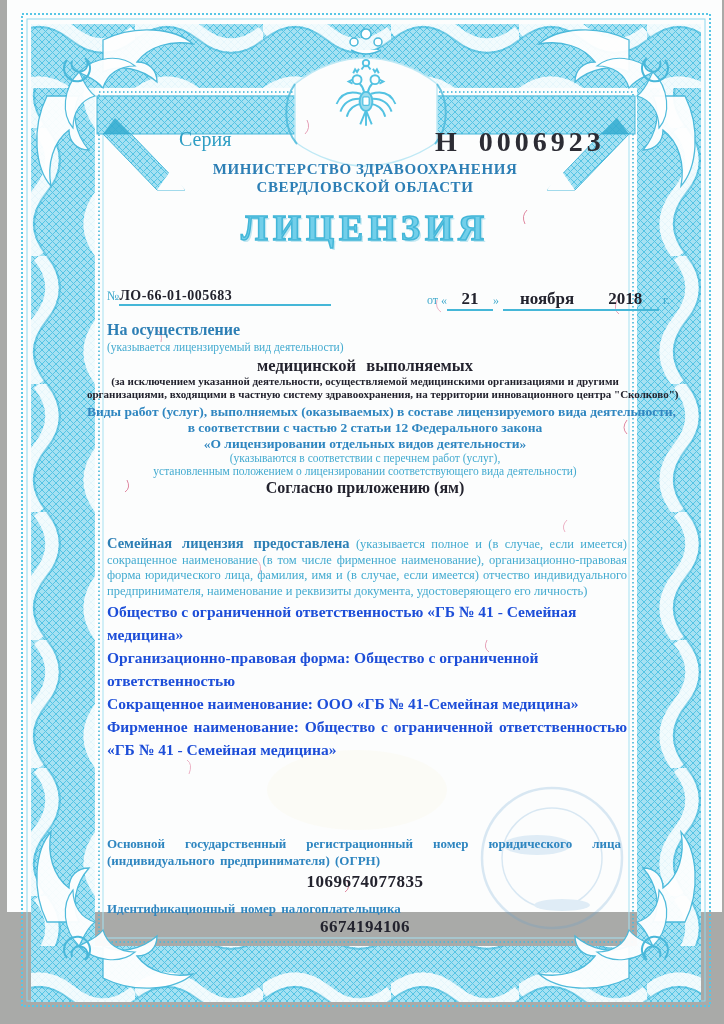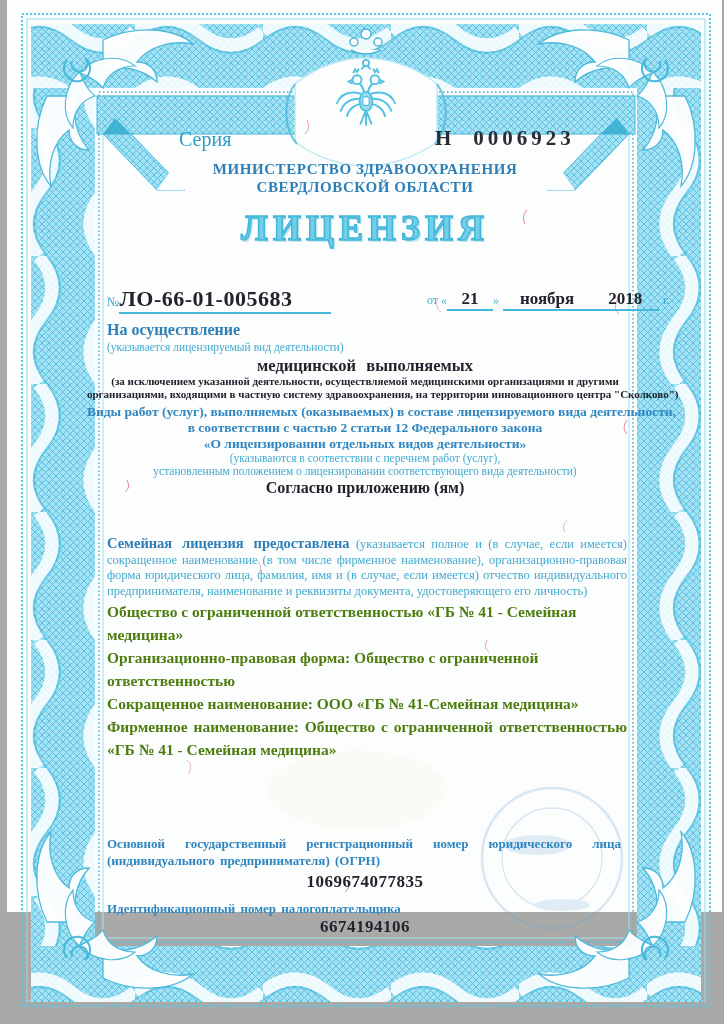--- a/index.html
+++ b/index.html
@@ -4,40 +4,40 @@
 <style>
   html,body{margin:0;padding:0;width:724px;height:1024px;overflow:hidden;background:#a9aaa8;}
   .page{position:absolute;left:7px;top:0;width:715px;height:912px;background:#fcfdfd;
         font-family:"Liberation Serif","DejaVu Serif",serif;}
   .frame{position:absolute;left:0;top:0;}
   .content{position:absolute;inset:0;}
   .abs{position:absolute;}
   .center{left:96px;width:524px;text-align:center;}
   .wide-center{left:80px;width:556px;text-align:center;white-space:nowrap;}
   .series-label{font-size:20px;color:#2f9ec4;}
-  .serial{font-size:21px;font-weight:600;color:#2c2c34;letter-spacing:4px;}
+  .serial{font-size:28px;font-weight:600;color:#2c2c34;letter-spacing:4px;}
   .serial .gap{display:inline-block;width:18px;}
   .ministry-line{font-size:15px;font-weight:bold;color:#2d7fb5;letter-spacing:.6px;line-height:18px;}
   .doc-title{font-size:36px;font-weight:bold;letter-spacing:5px;color:#72cfea;
              -webkit-text-stroke:1.5px #43b6d8;text-shadow:2px 2px 0 rgba(67,182,216,.30);}
   .numrow{white-space:nowrap;}
   .no-sign{font-size:13px;color:#3fa9cc;}
   .lic-num{display:inline-block;min-width:212px;border-bottom:2px solid #45b7d8;
-           font-size:22px;font-weight:bold;color:#23232e;letter-spacing:.5px;}
+           font-size:14px;font-weight:bold;color:#23232e;letter-spacing:.5px;}
   .date-small{font-size:12px;color:#3fa9cc;}
   .date-seg{display:inline-block;border-bottom:2px solid #45b7d8;font-size:17px;font-weight:bold;color:#23232e;text-align:center;}
   .h-blue{font-size:16px;font-weight:bold;color:#2d7fb5;}
   .note-cyan{font-size:11.5px;color:#44abd0;}
   .act-name{font-size:16.5px;font-weight:bold;color:#23232e;word-spacing:6px;}
   .excl{font-size:11px;font-weight:bold;color:#23232e;line-height:13px;}
   .works{font-size:13.5px;font-weight:bold;color:#2f86c0;line-height:16px;}
   .soglasno{font-size:16px;font-weight:bold;color:#23232e;}
   .grantee-p{font-size:12.5px;color:#44abd0;text-align:justify;line-height:15.5px;}
   .grantee-lead{font-size:14.5px;font-weight:bold;color:#2d7fb5;word-spacing:3px;}
-  .company-line{font-size:15.5px;font-weight:bold;color:#4d7c0f;line-height:23px;}
+  .company-line{font-size:15.5px;font-weight:bold;color:#1d4ed8;line-height:23px;}
   .just{text-align:justify;text-align-last:justify;}
   .reg-label{font-size:13px;font-weight:bold;color:#2f86c0;text-align:justify;line-height:17px;word-spacing:2px;}
   .reg-value{font-size:17px;font-weight:bold;color:#23232e;letter-spacing:.5px;}
 </style>
 </head>
 <body>
 
 <div class="page">
 
   <svg class="frame" width="715" height="1018" viewBox="0 0 715 1018">

